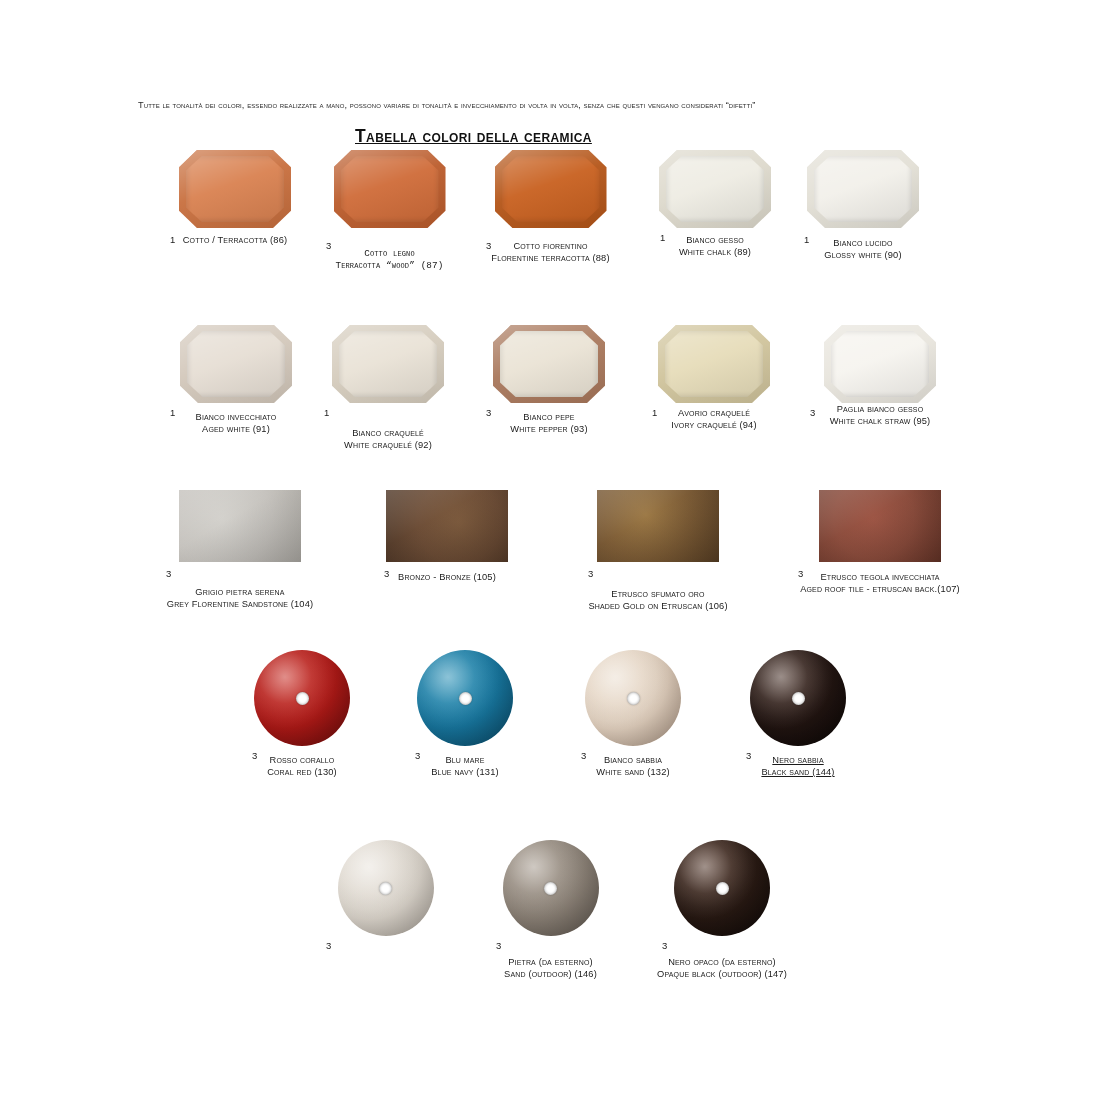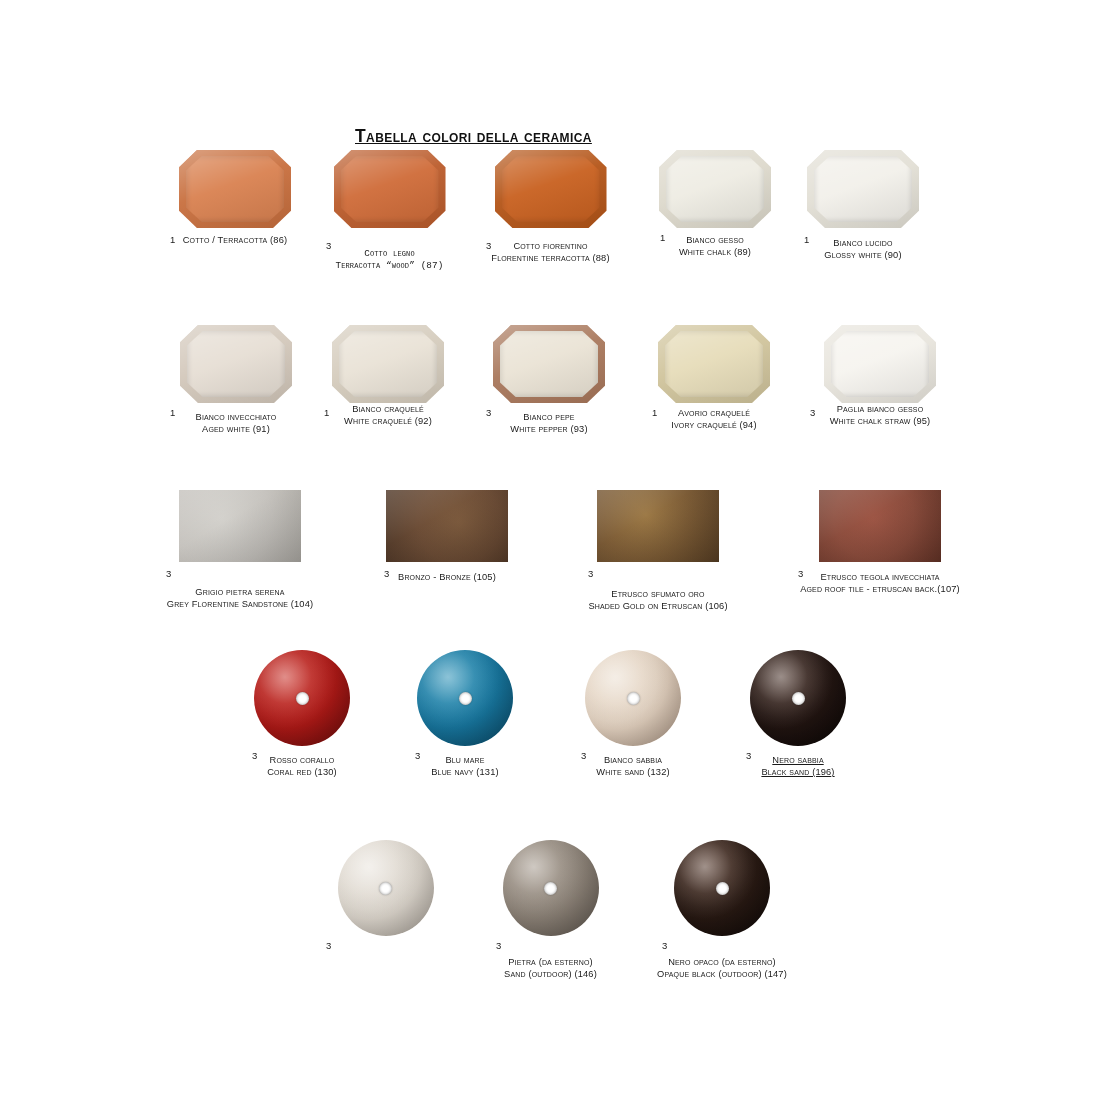--- a/index.html
+++ b/index.html
@@ -124,20 +124,21 @@
   .knob .gloss {
     position: absolute; inset: 0; border-radius: 50%;
     background: radial-gradient(circle at 32% 28%, rgba(255,255,255,0.45) 0%, rgba(255,255,255,0.10) 28%, rgba(0,0,0,0.05) 55%, rgba(0,0,0,0.32) 100%);
   }
 </style>
 </head>
 <body>
 
 <div class="page">
 
+  <div class="disclaimer">Tutte le tonalità dei colori, essendo realizzate a mano, possono variare di tonalità e invecchiamento di volta in volta, senza che questi vengano considerati “difetti”</div>
   <div class="title">Tabella colori della ceramica</div>
 
   <div class="row" style="top:150px;">
     <div class="cell" style="left:170px; width:130px;">
       <div class="swatch-wrap">
         <div class="oct" style="background:#c86f3e;">
             <div class="inner" style="background:#d98150;"></div>
             <div class="gloss"></div>
           </div>
       </div>
@@ -221,21 +222,21 @@
     </div>
 
     <div class="cell" style="left:322px; width:132px;">
       <div class="swatch-wrap">
         <div class="oct" style="background:#d5ccbd;">
             <div class="inner" style="background:#e9e2d6;"></div>
             <div class="gloss"></div>
           </div>
       </div>
       <span class="num" style="left:2px; top:82px;">1</span>
-      <div class="caption" style="margin-top:0;">
+      <div class="caption" style="margin-top:24px;">
         <div>Bianco craquelé</div>
         <div>White craquelé (92)</div>
       </div>
     </div>
 
     <div class="cell" style="left:484px; width:130px;">
       <div class="swatch-wrap">
         <div class="oct" style="background:#a9785c;">
             <div class="inner" style="background:#eae3d5;"></div>
             <div class="gloss"></div>
@@ -377,21 +378,21 @@
     <div class="cell" style="left:748px; width:100px;">
       <div class="swatch-wrap">
         <div class="knob" style="background:radial-gradient(circle at 35% 28%, #4a332a 0%, #241612 45%, #0b0605 100%);">
             <div class="gloss"></div>
             <div class="hole"></div>
           </div>
       </div>
       <span class="num" style="left:-2px; top:100px;">3</span>
       <div class="caption" style="margin-top:8px;text-decoration:underline;">
         <div>Nero sabbia</div>
-        <div>Black sand (196)</div>
+        <div>Black sand (144)</div>
       </div>
     </div>
   </div>
 
   <div class="row" style="top:840px;">
     <div class="cell" style="left:308px; width:155px;">
       <div class="swatch-wrap">
         <div class="knob" style="background:radial-gradient(circle at 32% 28%, #eae5de 0%, #ddd7ce 45%, #bdb5ab 100%);">
             <div class="gloss"></div>
             <div class="hole"></div>

